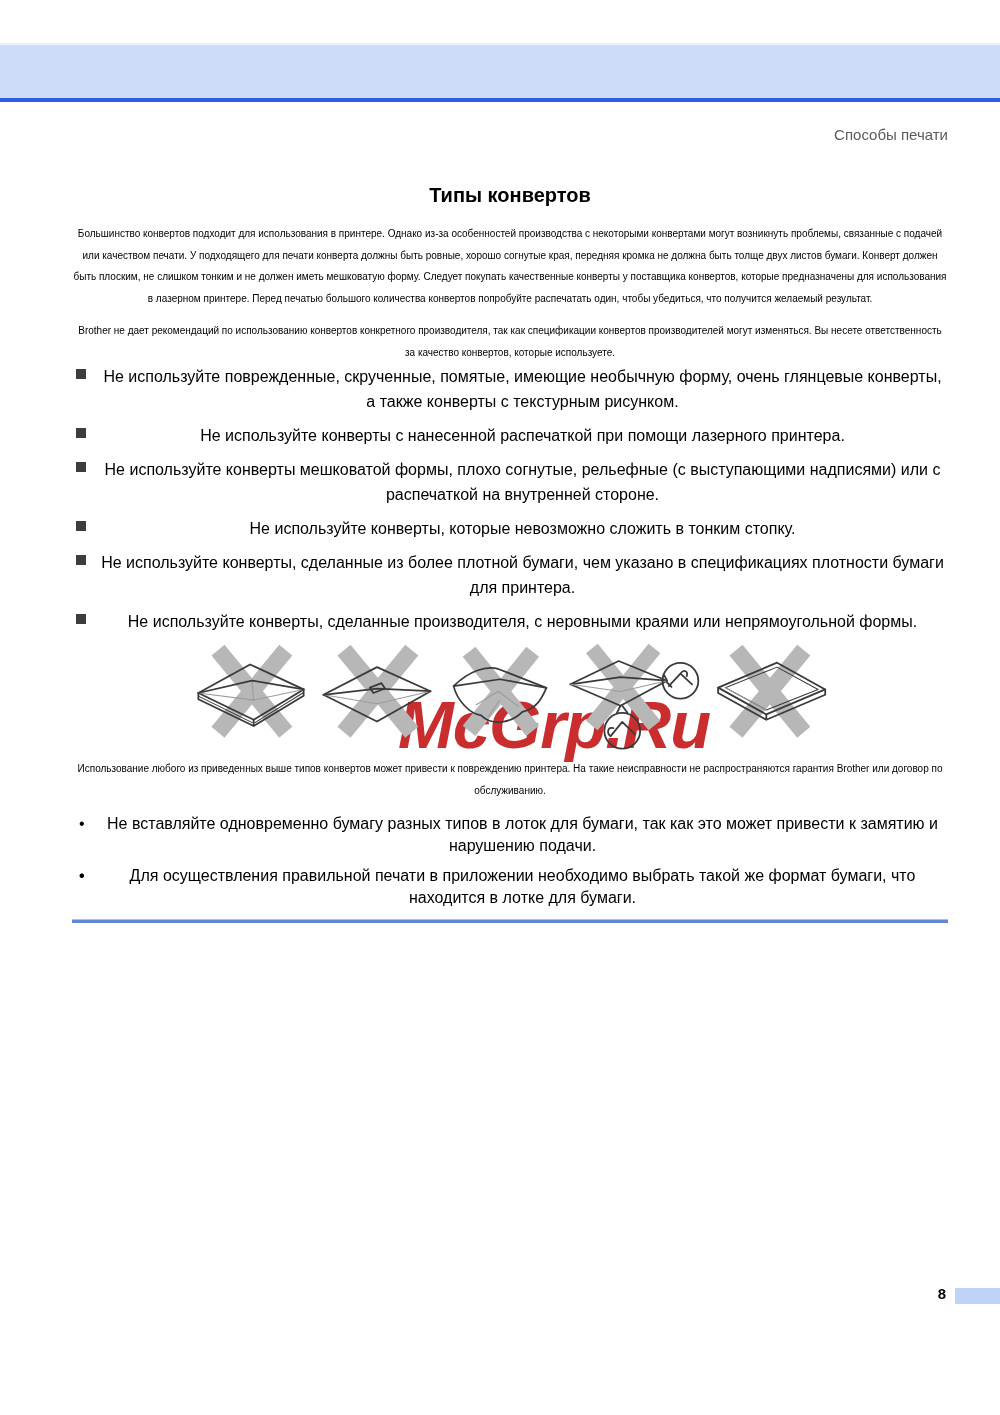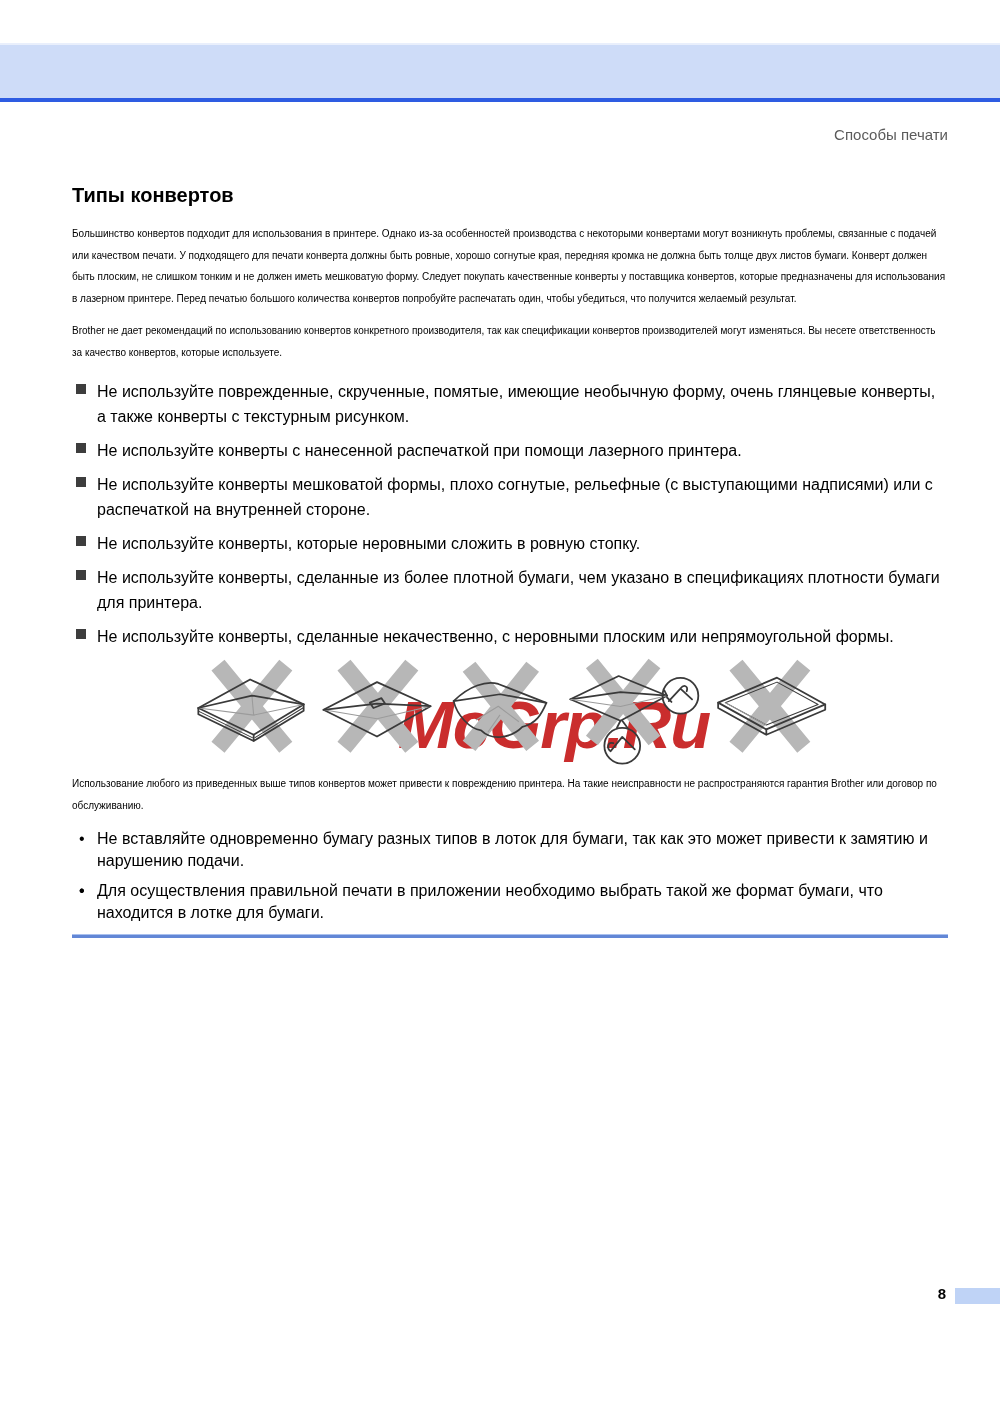--- a/index.html
+++ b/index.html
@@ -14,21 +14,21 @@
   }
   .running-title{
     position:absolute;top:126px;right:52px;font-size:15px;color:#5b5b5b;text-align:right;
   }
   .watermark{
     position:absolute;left:398px;top:686px;z-index:0;
     font-size:67px;font-weight:bold;font-style:italic;letter-spacing:-1px;
     color:#ca2d2d;white-space:nowrap;
   }
   .content{
-    position:absolute;left:72px;top:184px;width:876px;z-index:1;
+    position:absolute;left:72px;top:184px;width:876px;z-index:1;text-align:center;
   }
   h1.sec-title{
     font-size:20px;font-weight:bold;margin:0 0 16px 0;color:#000;
   }
   p.body-p{
     font-size:10px;line-height:21.5px;margin:0 0 11px 0;
   }
   ul.sq-list{list-style:none;margin:1px 0 0 0;padding:0;}
   ul.sq-list li{
     position:relative;padding-left:25px;font-size:16px;line-height:25px;
@@ -75,30 +75,30 @@
 <div class="running-title">Способы печати</div>
 
 <div class="watermark">McGrp.Ru</div>
 
 <div class="content">
 
   <h1 class="sec-title">Типы конвертов</h1>
 
   <p class="body-p">Большинство конвертов подходит для использования в принтере. Однако из-за особенностей производства с некоторыми конвертами могут возникнуть проблемы, связанные с подачей или качеством печати. У подходящего для печати конверта должны быть ровные, хорошо согнутые края, передняя кромка не должна быть толще двух листов бумаги. Конверт должен быть плоским, не слишком тонким и не должен иметь мешковатую форму. Следует покупать качественные конверты у поставщика конвертов, которые предназначены для использования в лазерном принтере. Перед печатью большого количества конвертов попробуйте распечатать один, чтобы убедиться, что получится желаемый результат.</p>
 
-  <p class="body-p" style="margin-bottom:16px">Brother не дает рекомендаций по использованию конвертов конкретного производителя, так как спецификации конвертов производителей могут изменяться. Вы несете ответственность за качество конвертов, которые используете.</p>
+  <p class="body-p" style="margin-bottom:1px">Brother не дает рекомендаций по использованию конвертов конкретного производителя, так как спецификации конвертов производителей могут изменяться. Вы несете ответственность за качество конвертов, которые используете.</p>
 
   <ul class="sq-list">
     <li><span class="sq"></span><span>Не используйте поврежденные, скрученные, помятые, имеющие необычную форму, очень глянцевые конверты, а также конверты с текстурным рисунком.</span></li>
     <li><span class="sq"></span></li>
     <li><span class="sq"></span><span>Не используйте конверты с нанесенной распечаткой при помощи лазерного принтера.</span></li>
     <li><span class="sq"></span><span>Не используйте конверты мешковатой формы, плохо согнутые, рельефные (с выступающими надписями) или с распечаткой на внутренней стороне.</span></li>
-    <li><span class="sq"></span><span>Не используйте конверты, которые неровными сложить в ровную стопку.</span></li>
+    <li><span class="sq"></span><span>Не используйте конверты, которые невозможно сложить в тонким стопку.</span></li>
     <li><span class="sq"></span><span>Не используйте конверты, сделанные из более плотной бумаги, чем указано в спецификациях плотности бумаги для принтера.</span></li>
-    <li><span class="sq"></span><span>Не используйте конверты, сделанные некачественно, с неровными плоским или непрямоугольной формы.</span></li>
+    <li><span class="sq"></span><span>Не используйте конверты, сделанные производителя, с неровными краями или непрямоугольной формы.</span></li>
   </ul>
 
   <div class="figures">
 
     <svg width="116" height="100" viewBox="0 0 130 112">
       <path class="xmark" d="M28,8 L104,100 M104,8 L28,100"></path>
       <path class="env-line" d="M6,56 L64,24 L124,52 L68,86 Z"></path>
       <path class="env-light" d="M6,56 L68,64 L124,52 M66,42 L68,64"></path>
       <path class="env-line" d="M6,56 L66,42 L124,52"></path>
       <path class="env-line" d="M6,56 L6,63 L68,93 L124,59 L124,52 M68,86 L68,93"></path>

